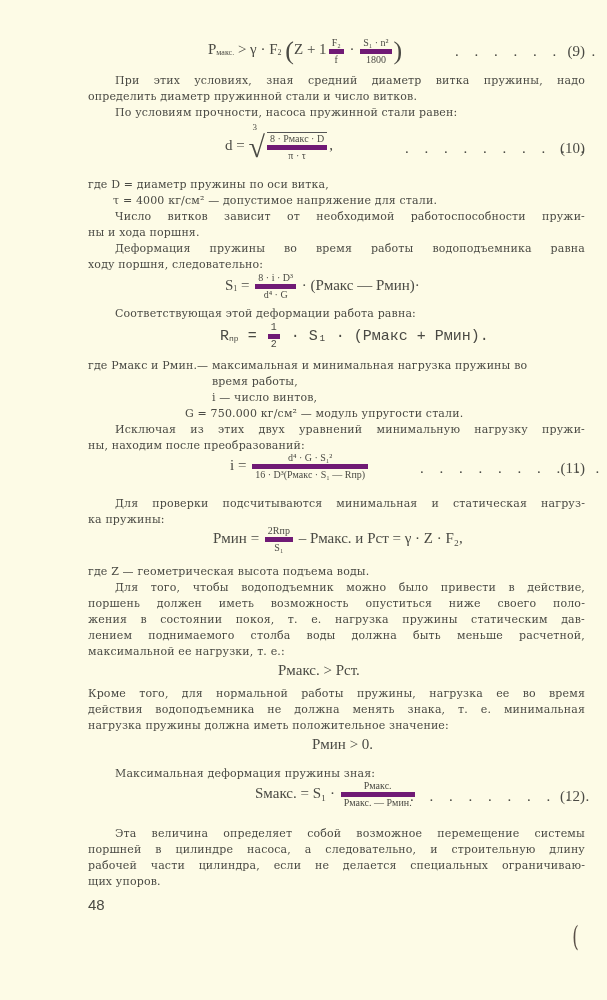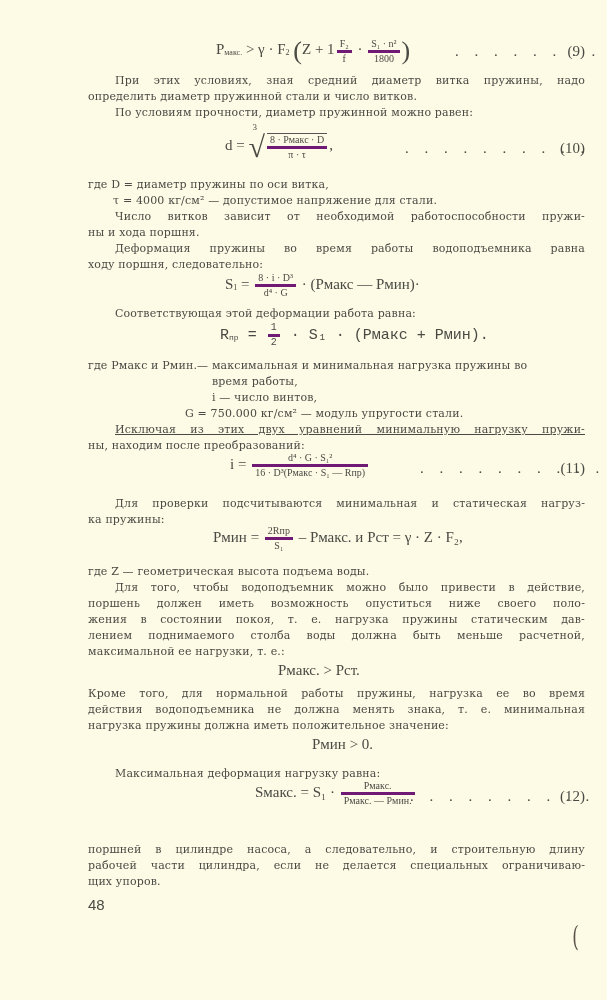--- a/index.html
+++ b/index.html
@@ -17,43 +17,43 @@
     letter-spacing:0.15px;
   }
   .just { text-align:justify; text-align-last:justify; }
   .indent { left:115px; width:470px; }
   .formula {
     position:absolute; font-family:"Liberation Serif", serif;
     font-size:15px; color:#4a4a44; white-space:nowrap;
   }
   .sub { font-size:8px; vertical-align:-1px; }
   .frac { display:inline-block; vertical-align:middle; text-align:center; margin:0 2px; }
-  .frac .num { display:block; font-size:10px; line-height:12px; padding:0 3px; border-bottom:3px solid #701a75; }
+  .frac .num { display:block; font-size:10px; line-height:12px; padding:0 3px; border-bottom:5px solid #701a75; }
   .frac .den { display:block; font-size:10px; line-height:12px; padding:0 3px; }
   .dots { letter-spacing:6px; }
   .eqno { position:absolute; right:22px; font-family:"Liberation Serif", serif; font-size:15px; }
   .bigparen { font-size:26px; vertical-align:middle; font-weight:200; }
   .pagenum { position:absolute; left:88px; top:867px; font-family:"Liberation Sans", sans-serif; font-size:15px; }
   .mark { position:absolute; left:570px; top:920px; font-size:28px; color:#5a5048; transform:scaleX(0.6); }
 </style>
 </head>
 <body>
 
 <div class="page">
 
-  <div class="formula" style="left:216px; top:36px;">
+  <div class="formula" style="left:208px; top:36px;">
     <span>P</span><span class="sub">макс.</span><span> &gt; γ · F</span><span class="sub">2</span>
     <span class="bigparen">(</span><span>Z + 1</span><span class="frac"><span class="num">F₂</span><span class="den">f</span></span><span> · </span><span class="frac"><span class="num">S₁ · n²</span><span class="den">1800</span></span><span class="bigparen">)</span>
   </div>
   <div class="formula" style="left:455px; top:43px;"><span class="dots">. . . . . . . . . .</span></div>
   <div class="eqno" style="top:43px;">(9)</div>
 
   <div class="line indent just" style="top:73px;">При этих условиях, зная средний диаметр витка пружины, надо</div>
   <div class="line" style="top:89px;">определить диаметр пружинной стали и число витков.</div>
-  <div class="line indent" style="top:105px;">По условиям прочности, диаметр пружинной можно равен:</div>
+  <div class="line indent" style="top:105px;">По условиям прочности, насоса пружинной стали равен:</div>
 
   <div class="formula" style="left:225px; top:130px;">
     <span>d = </span>
     <span style="position:relative; font-size:30px; vertical-align:middle;">√<span style="position:absolute; left:4px; top:-8px; font-size:9px;">3</span></span><span class="frac" style="border-top:1px solid #555;"><span class="num">8 · Pмакс · D</span><span class="den">π · τ</span></span>,
   </div>
   <div class="formula" style="left:405px; top:140px;"><span class="dots">. . . . . . . . . .</span></div>
   <div class="eqno" style="top:140px;">(10)</div>
 
   <div class="line" style="top:177px;">где D = диаметр пружины по оси витка,</div>
   <div class="line" style="top:193px; left:113px;">τ = 4000 кг/см² — допустимое напряжение для стали.</div>
@@ -69,21 +69,21 @@
   <div class="line indent" style="top:306px;">Соответствующая этой деформации работа равна:</div>
 
   <div class="formula" style="left:220px; top:322px;font-family:Liberation Mono, monospace;">
     <span>R</span><span class="sub">пр</span><span> = </span><span class="frac"><span class="num">1</span><span class="den">2</span></span><span> · S₁ · (Pмакс + Pмин).</span>
   </div>
 
   <div class="line" style="top:358px;">где Pмакс и Pмин.— максимальная и минимальная нагрузка пружины во</div>
   <div class="line" style="top:374px; left:212px;">время работы,</div>
   <div class="line" style="top:390px; left:212px;">i — число винтов,</div>
   <div class="line" style="top:406px; left:185px;">G = 750.000 кг/см² — модуль упругости стали.</div>
-  <div class="line indent just" style="top:422px;text-decoration:underline;">Исключая из этих двух уравнений минимальную нагрузку пружи-</div>
+  <div class="line indent just" style="top:422px;">Исключая из этих двух уравнений минимальную нагрузку пружи-</div>
   <div class="line" style="top:438px;">ны, находим после преобразований:</div>
 
   <div class="formula" style="left:230px; top:452px;">
     <span>i = </span><span class="frac"><span class="num">d⁴ · G · S₁²</span><span class="den">16 · D³(Pмакс · S₁ — Rпр)</span></span>
   </div>
   <div class="formula" style="left:420px; top:460px;"><span class="dots">. . . . . . . . . .</span></div>
   <div class="eqno" style="top:460px;padding-left:22px;">(11)</div>
 
   <div class="line indent just" style="top:496px;">Для проверки подсчитываются минимальная и статическая нагруз-</div>
   <div class="line" style="top:512px;">ка пружины:</div>
@@ -100,28 +100,29 @@
   <div class="line" style="top:644px;">максимальной ее нагрузки, т. е.:</div>
 
   <div class="formula" style="left:272px; top:662px;margin-left:6px;">Pмакс. &gt; Pст.</div>
 
   <div class="line just" style="top:686px;">Кроме того, для нормальной работы пружины, нагрузка ее во время</div>
   <div class="line just" style="top:702px;">действия водоподъемника не должна менять знака, т. е. минимальная</div>
   <div class="line" style="top:718px;">нагрузка пружины должна иметь положительное значение:</div>
 
   <div class="formula" style="left:312px; top:736px;">Pмин &gt; 0.</div>
 
-  <div class="line indent" style="top:766px;">Максимальная деформация нагрузку равна:</div>
+  <div class="line indent" style="top:766px;">Максимальная деформация пружины зная:</div>
 
   <div class="formula" style="left:255px; top:780px;">
     <span>Sмакс. = S₁ · </span><span class="frac"><span class="num">Pмакс.</span><span class="den">Pмакс. — Pмин.</span></span>
   </div>
   <div class="formula" style="left:410px; top:788px;"><span class="dots">. . . . . . . . . .</span></div>
   <div class="eqno" style="top:788px;">(12)</div>
 
+  <div class="line indent just" style="top:826px;">Эта величина определяет собой возможное перемещение системы</div>
   <div class="line just" style="top:842px;">поршней в цилиндре насоса, а следовательно, и строительную длину</div>
   <div class="line just" style="top:858px;">рабочей части цилиндра, если не делается специальных ограничиваю-</div>
   <div class="line" style="top:874px;">щих упоров.</div>
 
   <div class="pagenum" style="top:896px;">48</div>
 
   <div class="mark">(</div>
 </div>
 
 </body></html>

